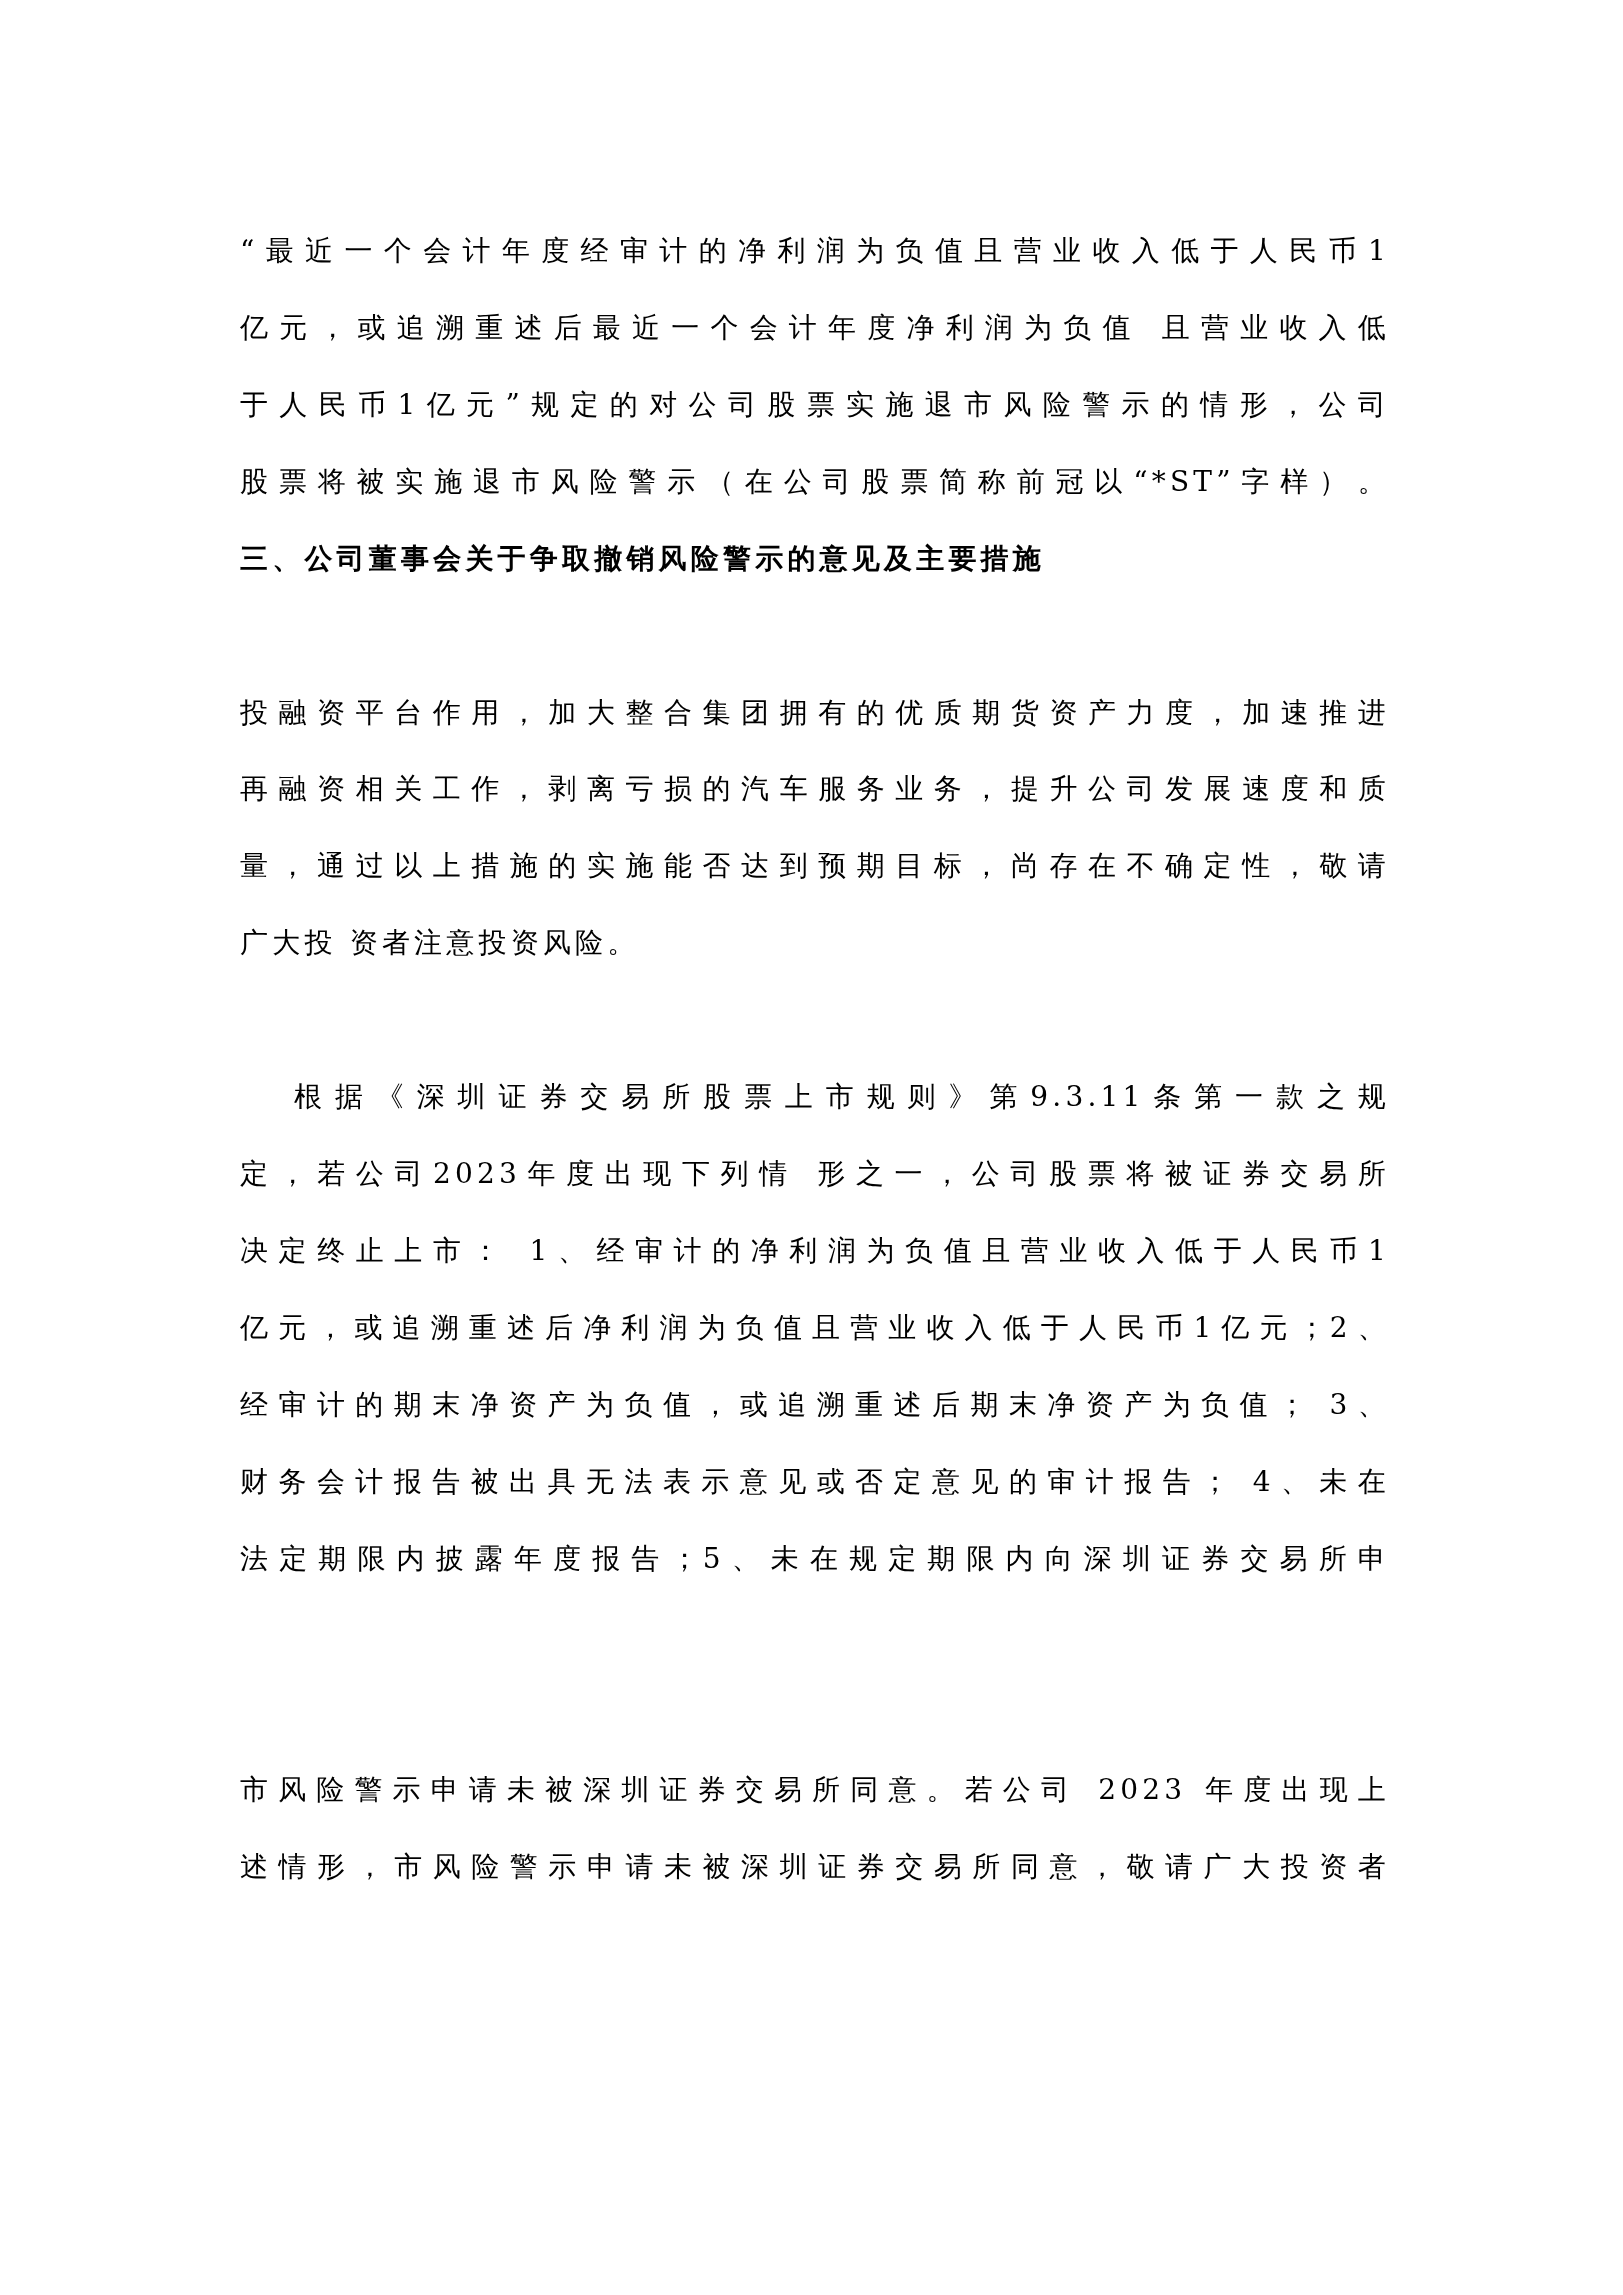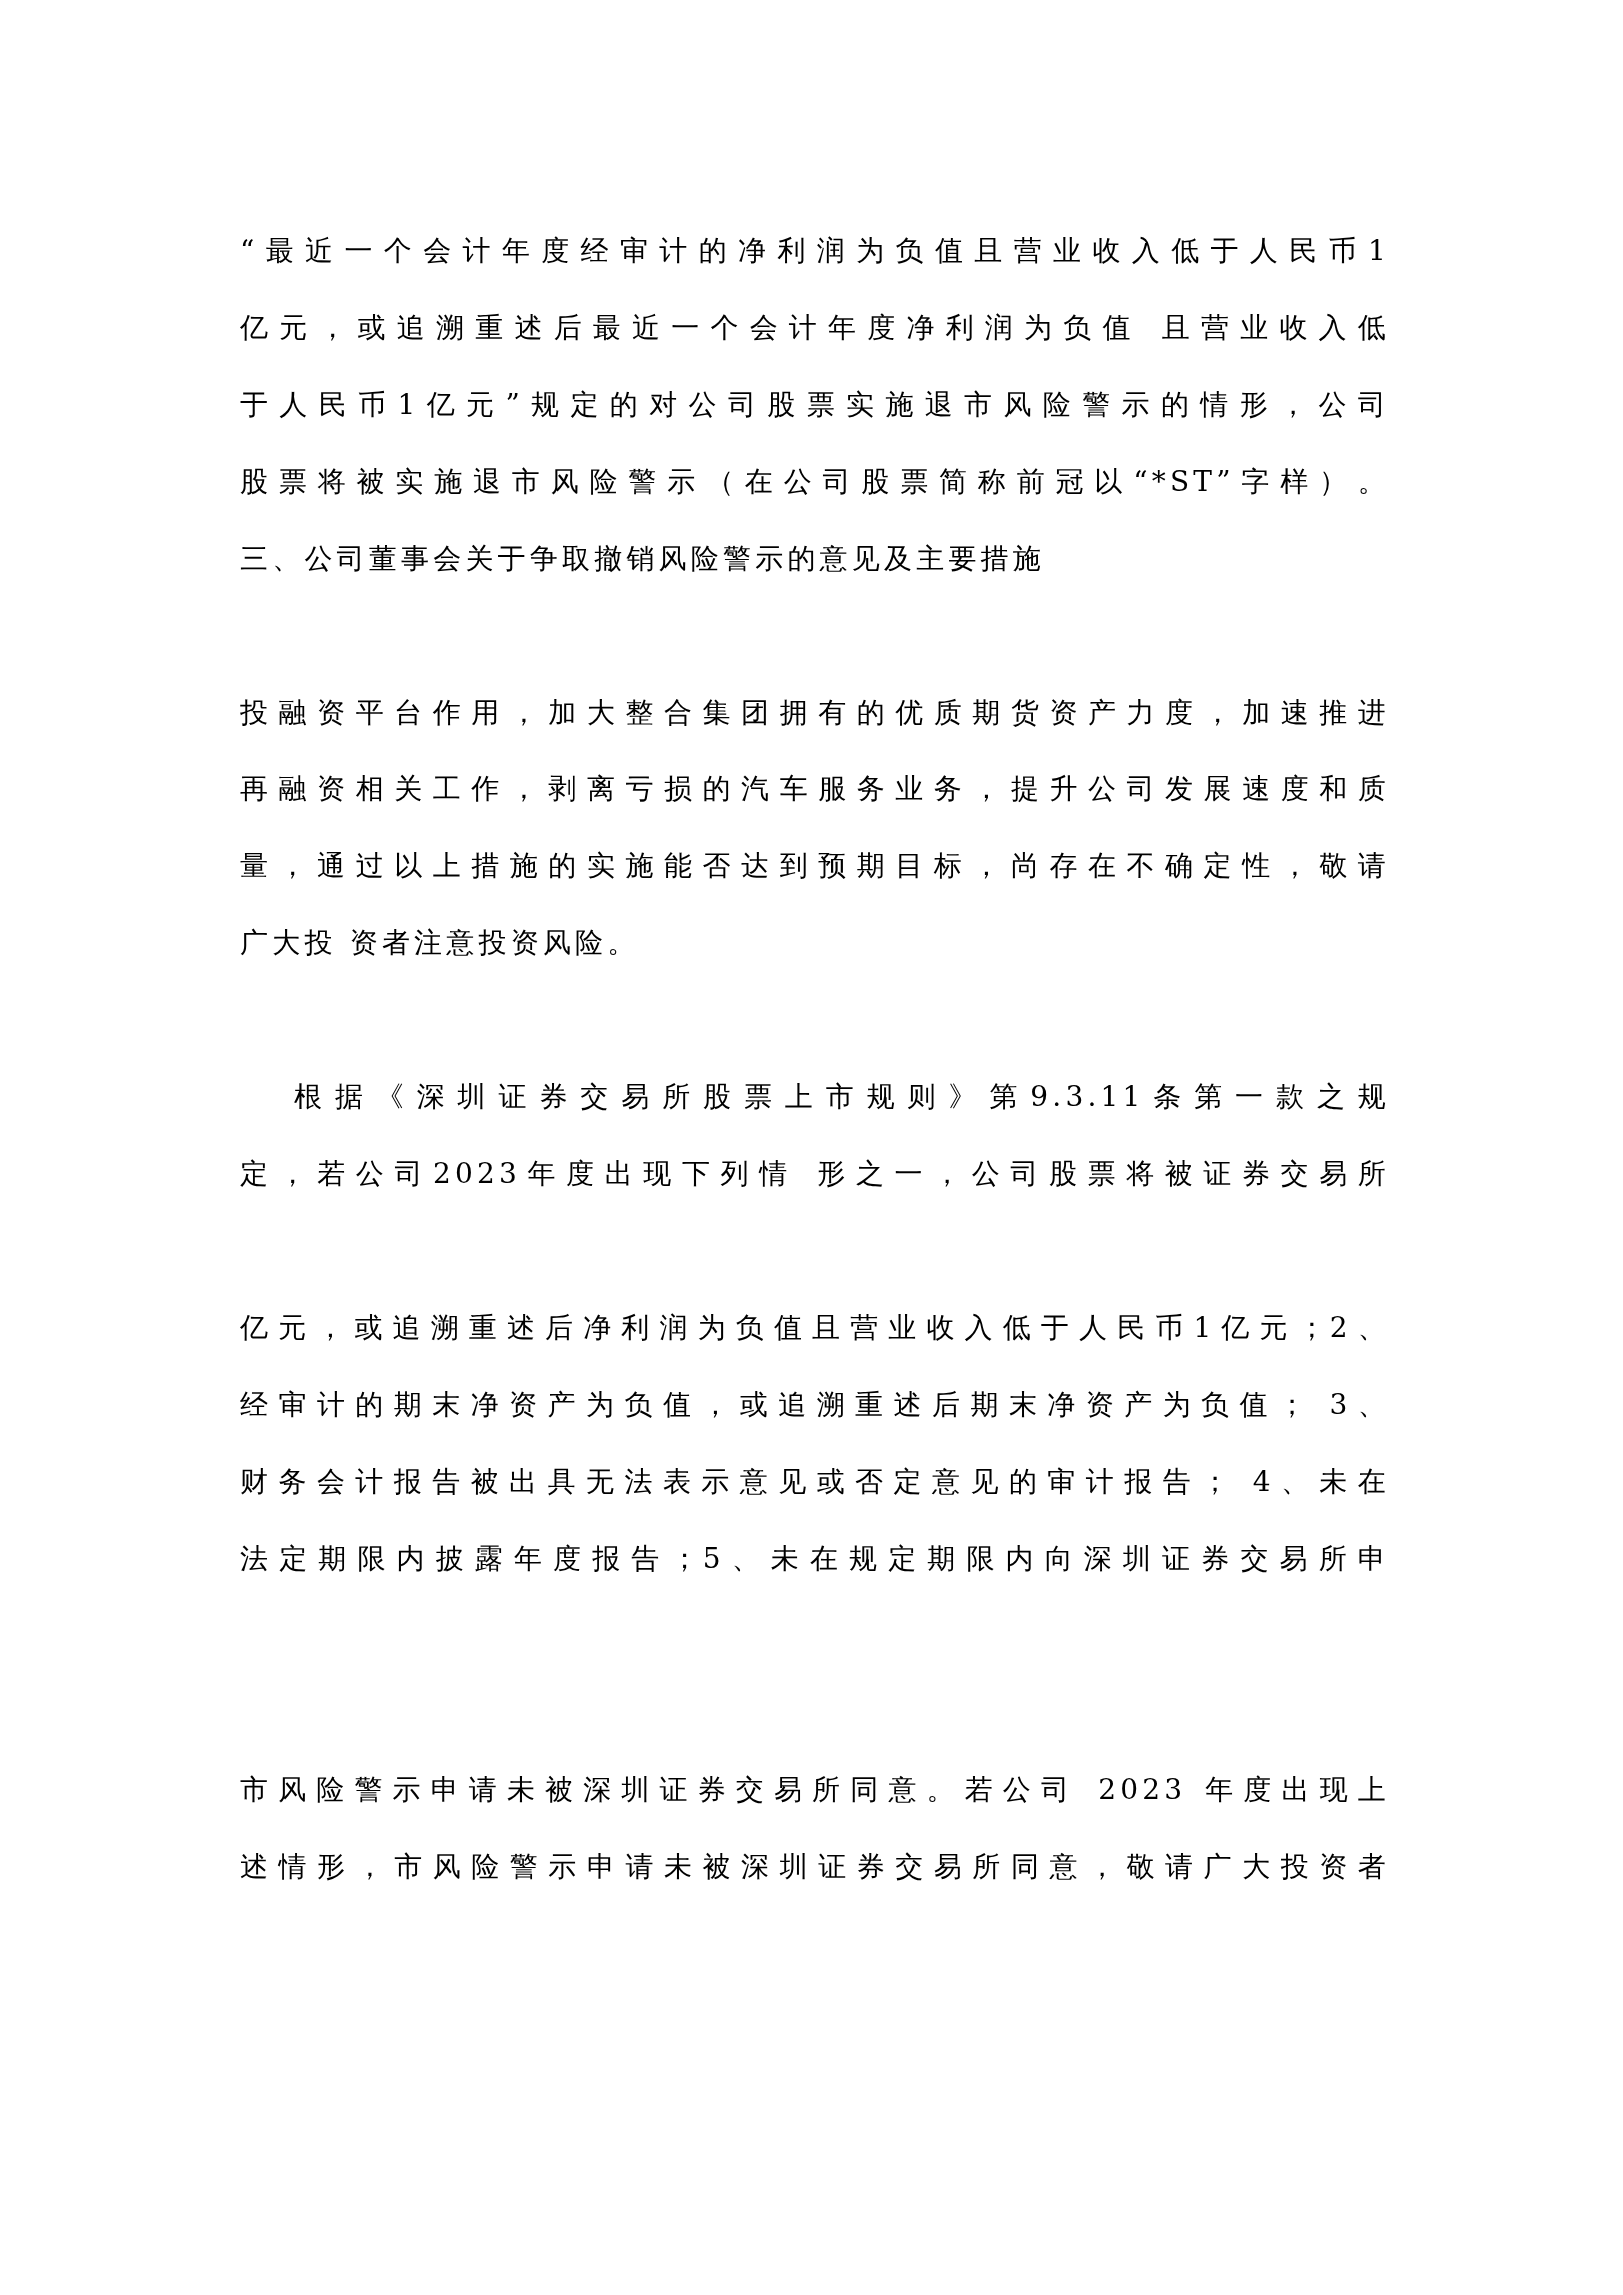--- a/index.html
+++ b/index.html
@@ -32,41 +32,42 @@
       line-height: 51px;
       white-space: nowrap;
       letter-spacing: 4.2px;
       text-align: justify;
       text-align-last: justify;
     }
     .line.last {
       text-align-last: left;
     }
     .line.heading {
-      font-weight: normal;
+      font-weight: bold;
       text-align-last: left;
     }
     .indent { left: 294px; width: 1096px; }
     .indent-sm { left: 254px; width: 1136px; }
   </style>
 </head>
 <body>
 
 <div class="page">
   <div class="line" style="top:225px">“最近一个会计年度经审计的净利润为负值且营业收入低于人民币1</div>
   <div class="line" style="top:302px">亿元，或追溯重述后最近一个会计年度净利润为负值 且营业收入低</div>
   <div class="line" style="top:379px">于人民币1亿元”规定的对公司股票实施退市风险警示的情形，公司</div>
   <div class="line" style="top:456px">股票将被实施退市风险警示（在公司股票简称前冠以“*ST”字样）。</div>
   <div class="line heading" style="top:533px">三、公司董事会关于争取撤销风险警示的意见及主要措施</div>
   <div class="line" style="top:687px">投融资平台作用，加大整合集团拥有的优质期货资产力度，加速推进</div>
   <div class="line" style="top:763px">再融资相关工作，剥离亏损的汽车服务业务，提升公司发展速度和质</div>
   <div class="line last" style="top:917px">广大投 资者注意投资风险。</div>
   <div class="line" style="top:840px">量，通过以上措施的实施能否达到预期目标，尚存在不确定性，敬请</div>
   <div class="line indent" style="top:1071px">根据《深圳证券交易所股票上市规则》第9.3.11条第一款之规</div>
   <div class="line" style="top:1148px">定，若公司2023年度出现下列情 形之一，公司股票将被证券交易所</div>
+  <div class="line" style="top:1225px">决定终止上市： 1、经审计的净利润为负值且营业收入低于人民币1</div>
   <div class="line" style="top:1302px">亿元，或追溯重述后净利润为负值且营业收入低于人民币1亿元；2、</div>
   <div class="line" style="top:1379px">经审计的期末净资产为负值，或追溯重述后期末净资产为负值； 3、</div>
   <div class="line" style="top:1456px">财务会计报告被出具无法表示意见或否定意见的审计报告； 4、未在</div>
   <div class="line" style="top:1533px">法定期限内披露年度报告；5、未在规定期限内向深圳证券交易所申</div>
   <div class="line" style="top:1764px">市风险警示申请未被深圳证券交易所同意。若公司 2023 年度出现上</div>
   <div class="line" style="top:1841px">述情形，市风险警示申请未被深圳证券交易所同意，敬请广大投资者</div>
 </div>
 
 
 </body></html>

